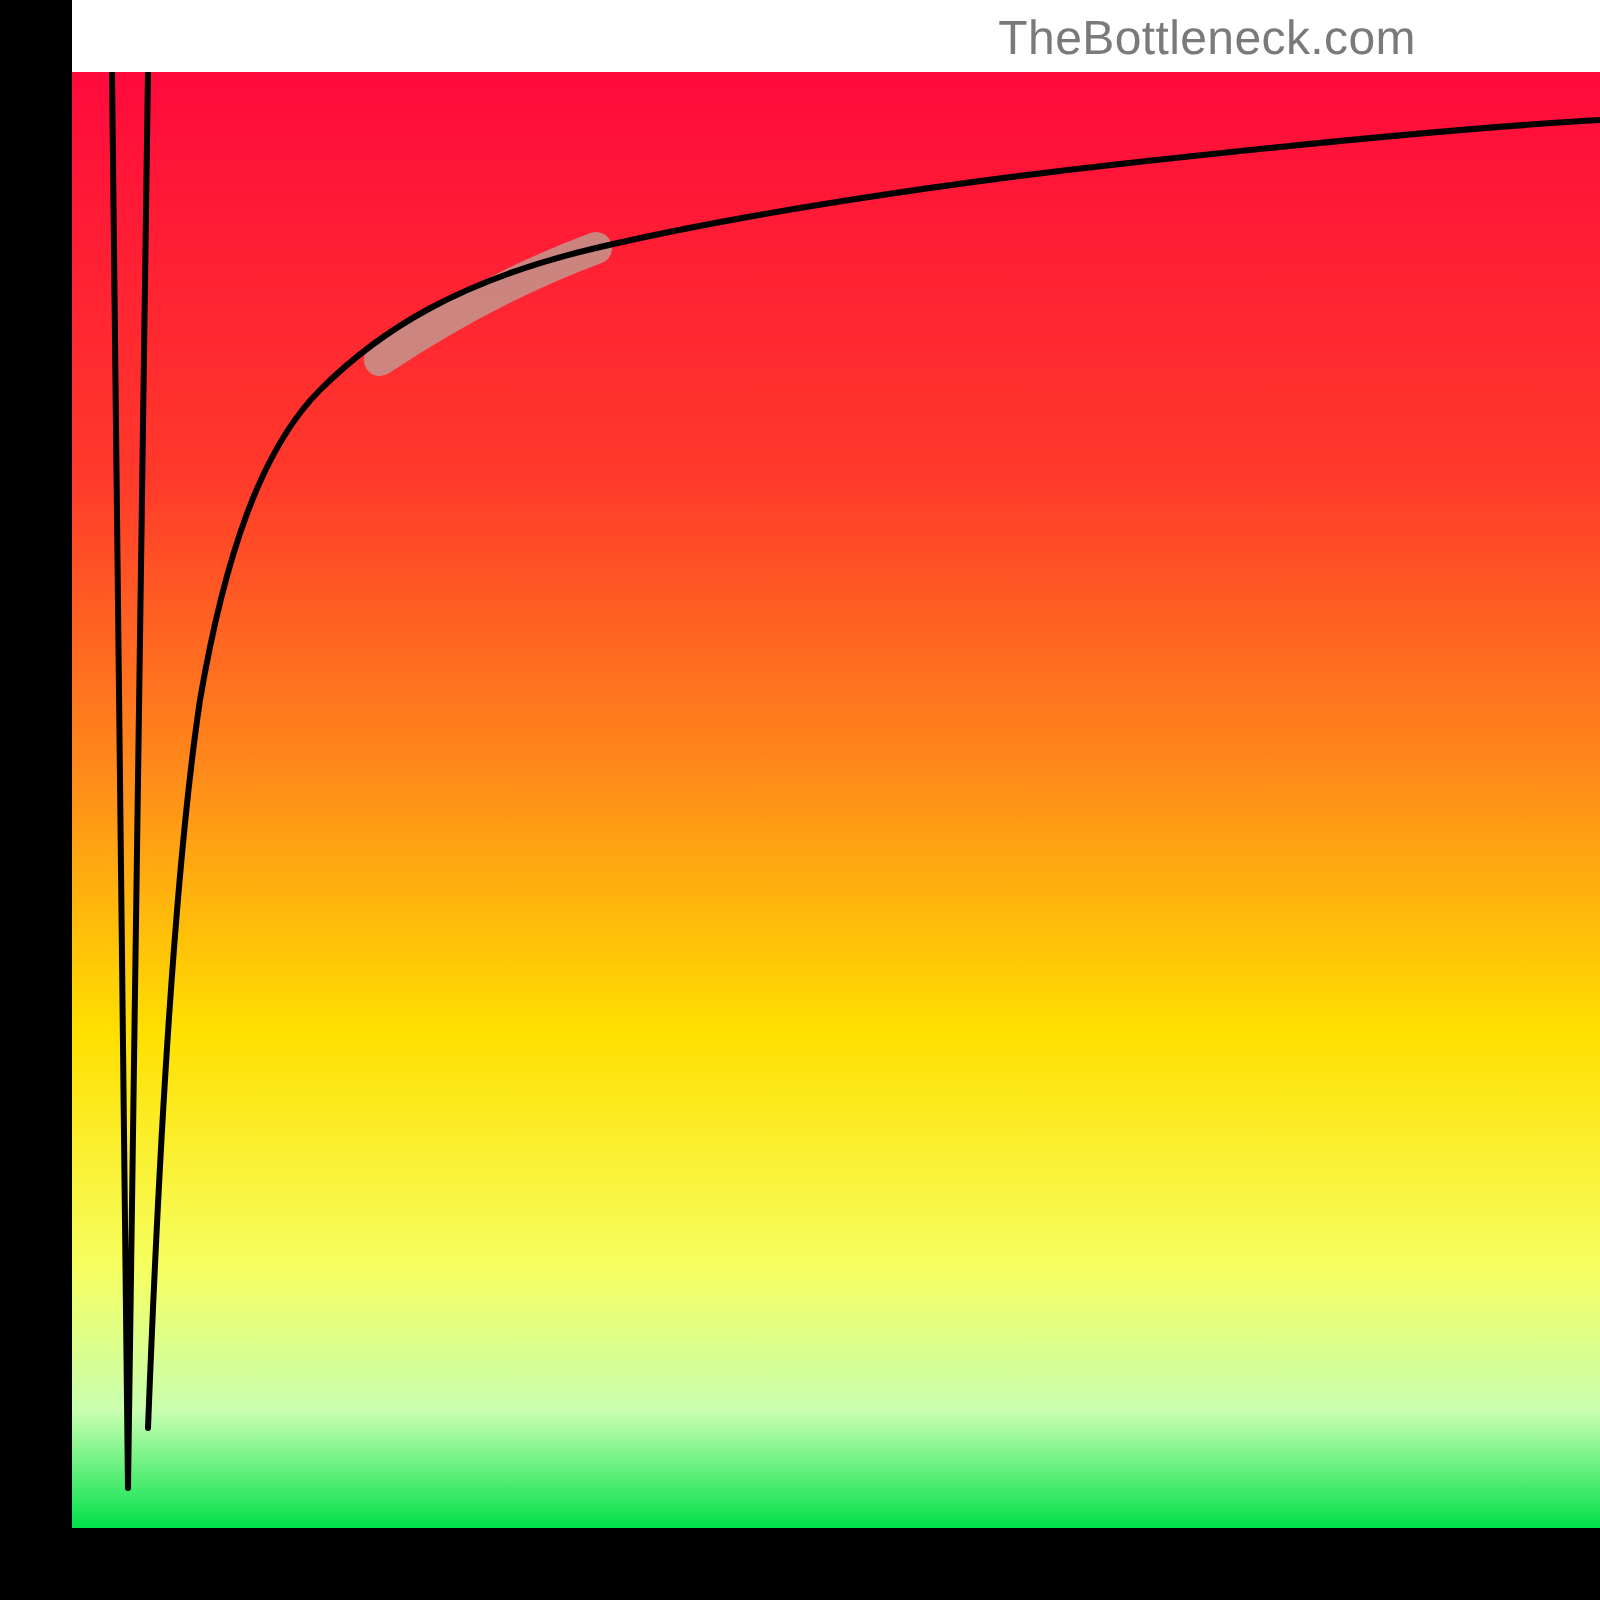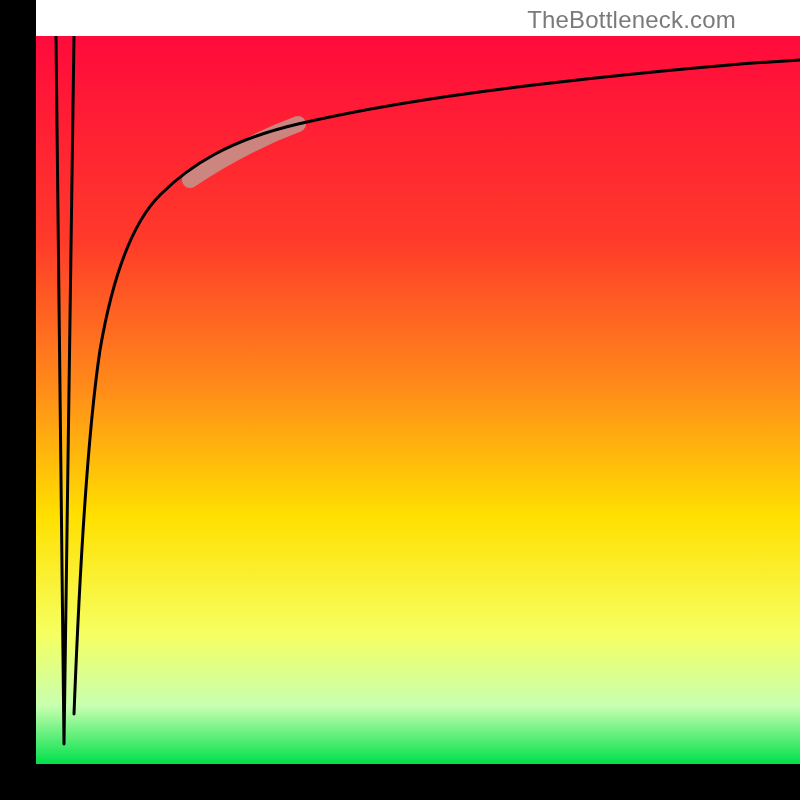--- a/index.html
+++ b/index.html
@@ -8,21 +8,20 @@
     width: 800px;
     height: 800px;
     overflow: hidden;
     background: #fff;
     font-family: Arial, Helvetica, sans-serif;
   }
   .stage {
     position: relative;
     width: 720px;
     height: 800px;
-    padding-left: 28px;
   }
   svg {
     position: absolute;
     top: 0;
     left: 0;
   }
   .watermark {
     position: absolute;
     top: 6px;
     right: 12px;

